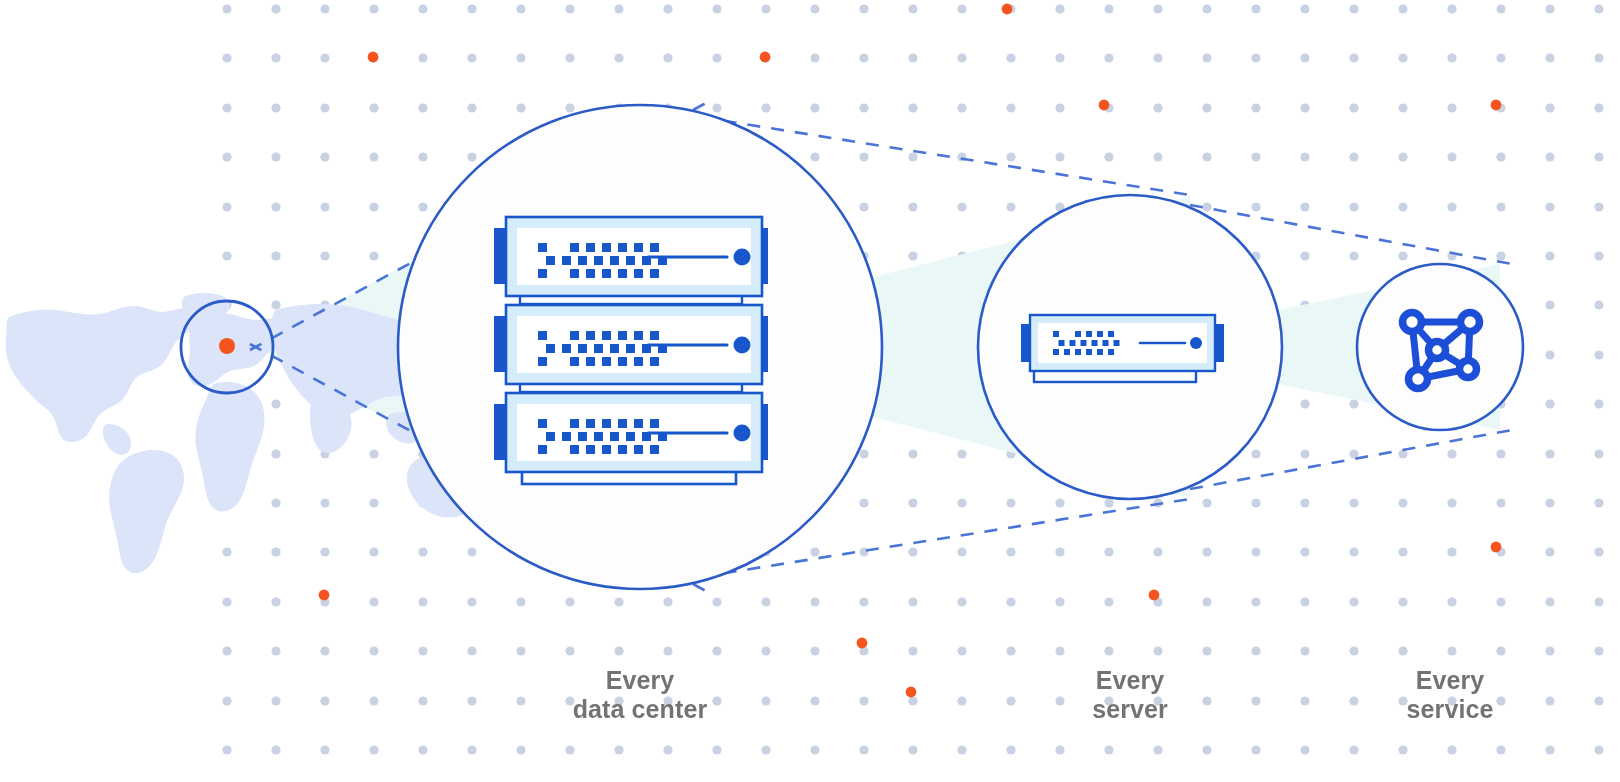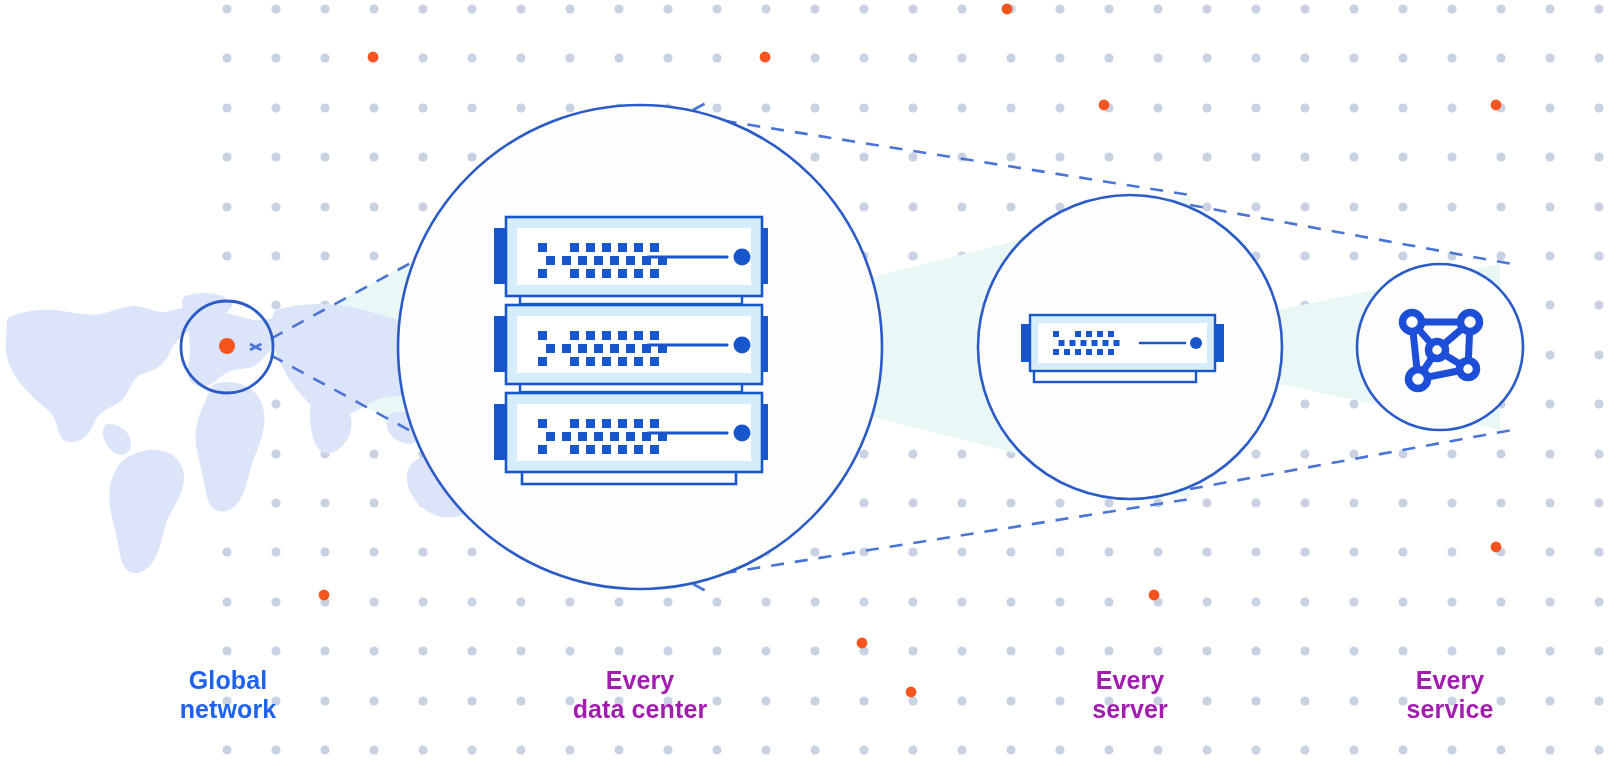--- a/index.html
+++ b/index.html
@@ -15,21 +15,21 @@
     background:#ffffff;
   }
   #scene{position:absolute;inset:0;width:1620px;height:782px;display:block;}
   .lbl{
     position:absolute;
     text-align:center;
     font-size:25px;
     line-height:1.16;
     font-weight:700;
     letter-spacing:.1px;
-    color:#a21caf;
+    color:#737373;
     white-space:pre-line;
     user-select:none;
   }
   .lbl.accent{color:#1f62ef;}
   #lbl-global{left:118px;top:666px;width:220px;}
   #lbl-dc{left:530px;top:666px;width:220px;}
   #lbl-server{left:1020px;top:666px;width:220px;}
   #lbl-service{left:1340px;top:666px;width:220px;}
 </style>
 </head>
@@ -761,22 +761,20 @@
           <circle cx="1496" cy="547" r="5.3999999999999995" fill="#f6541f"></circle>
           <circle cx="324" cy="595" r="5.3999999999999995" fill="#f6541f"></circle>
           <circle cx="1154" cy="595" r="5.3999999999999995" fill="#f6541f"></circle>
           <circle cx="862" cy="643" r="5.3999999999999995" fill="#f6541f"></circle>
           <circle cx="911" cy="692" r="5.3999999999999995" fill="#f6541f"></circle>
         </g>
 
     </g>
   </svg>
 
-  <div class="lbl accent" id="lbl-global">Global
-network</div>
   <div class="lbl" id="lbl-dc">Every
 data center</div>
   <div class="lbl" id="lbl-server">Every
 server</div>
   <div class="lbl" id="lbl-service">Every
 service</div>
 
 </div>
 
 </body></html>

